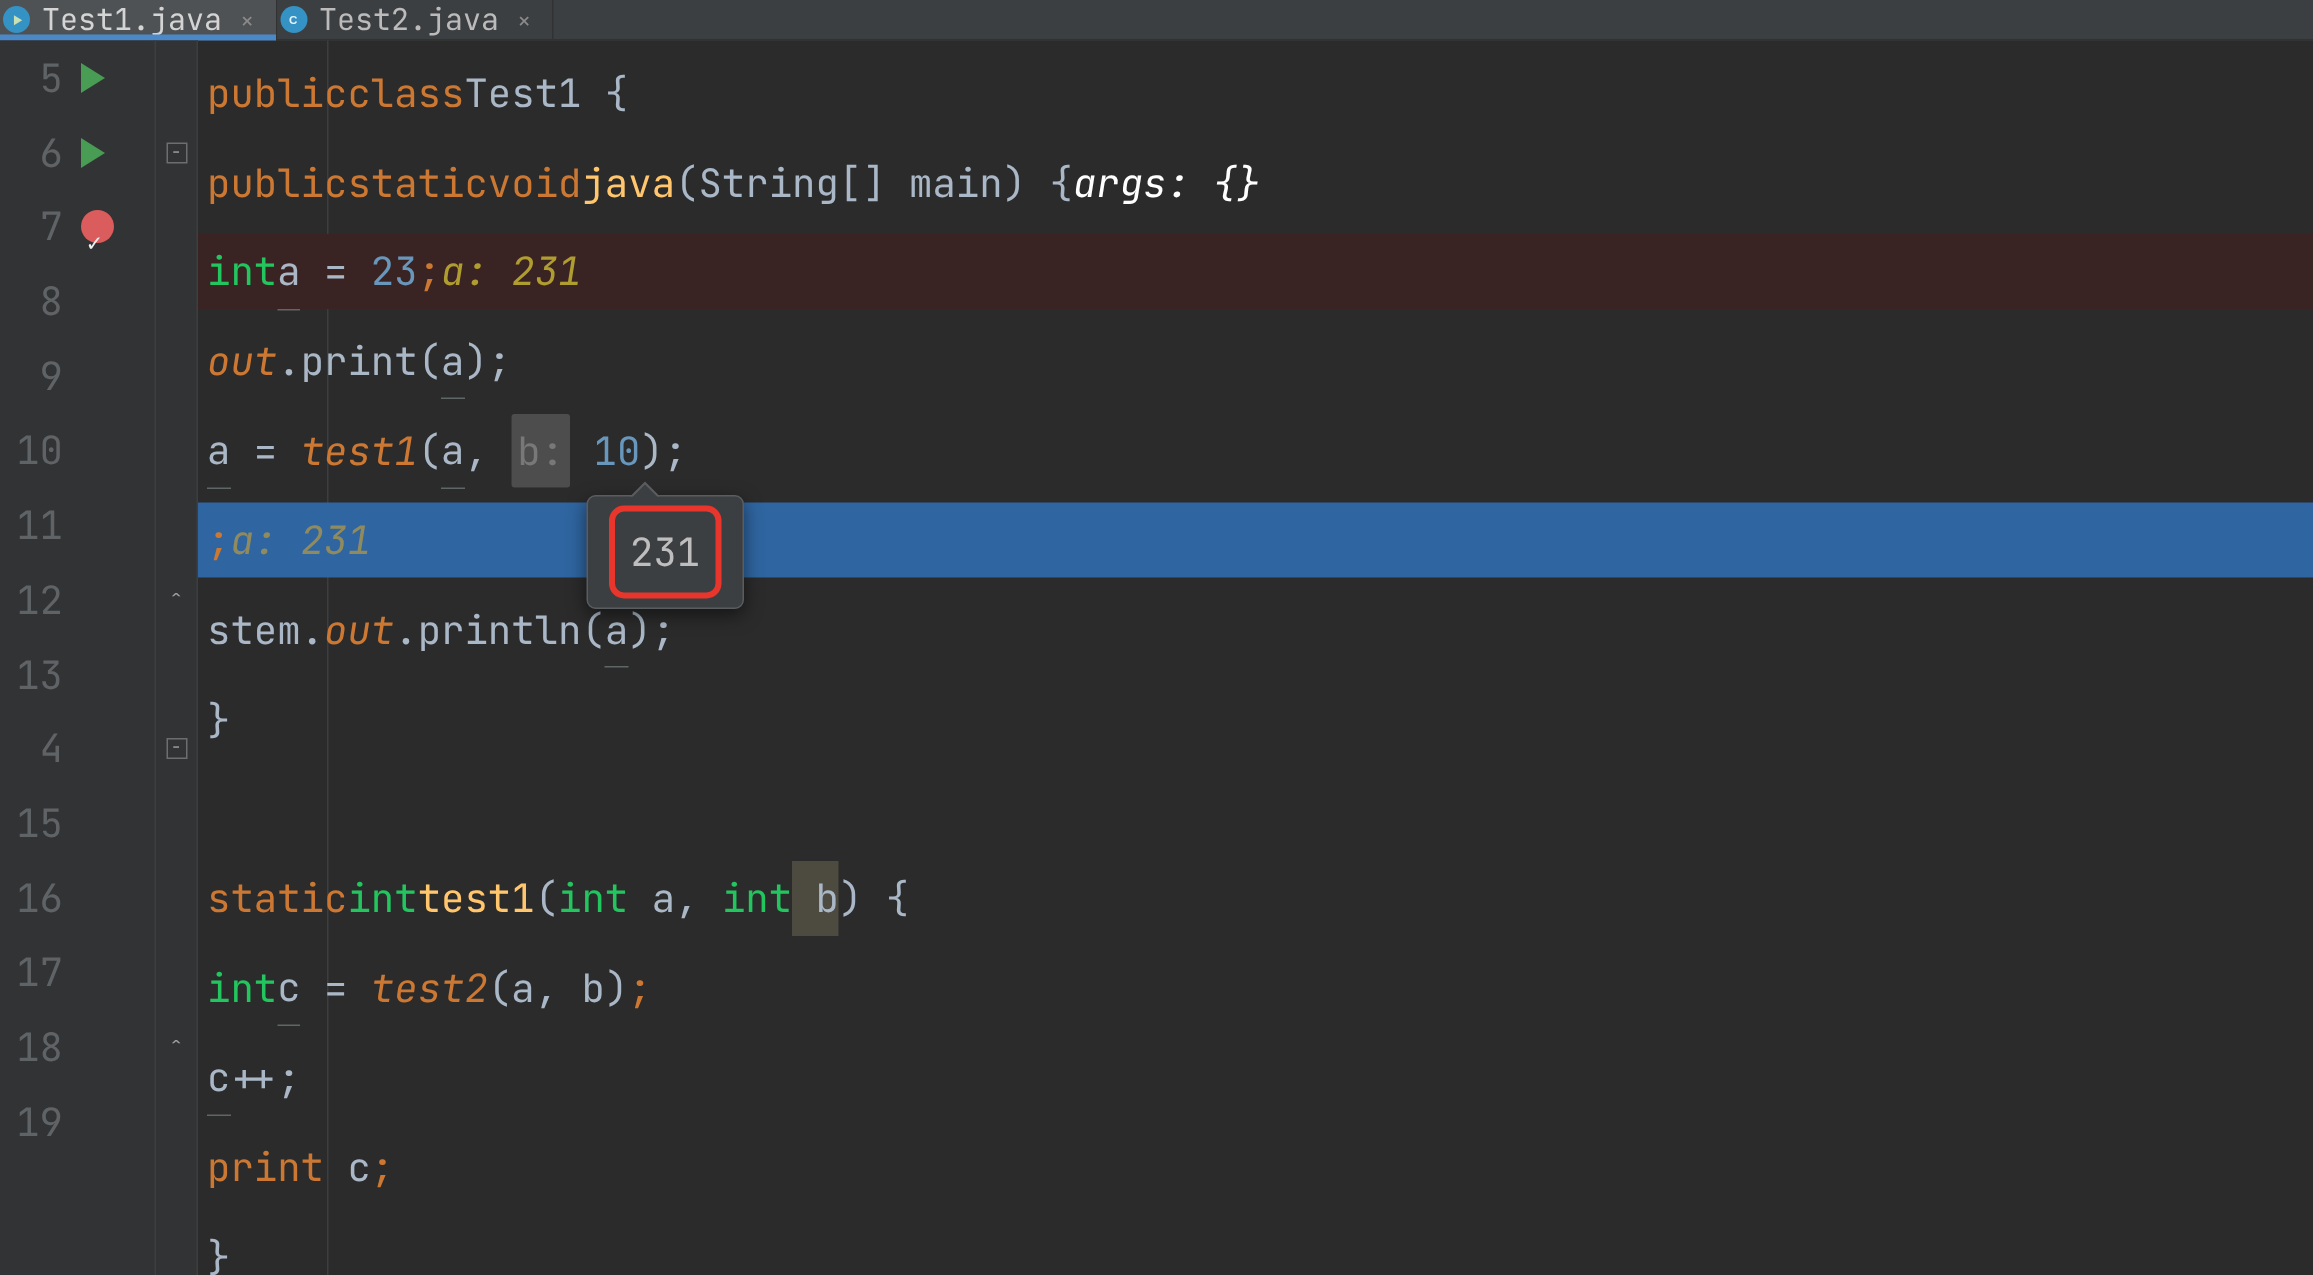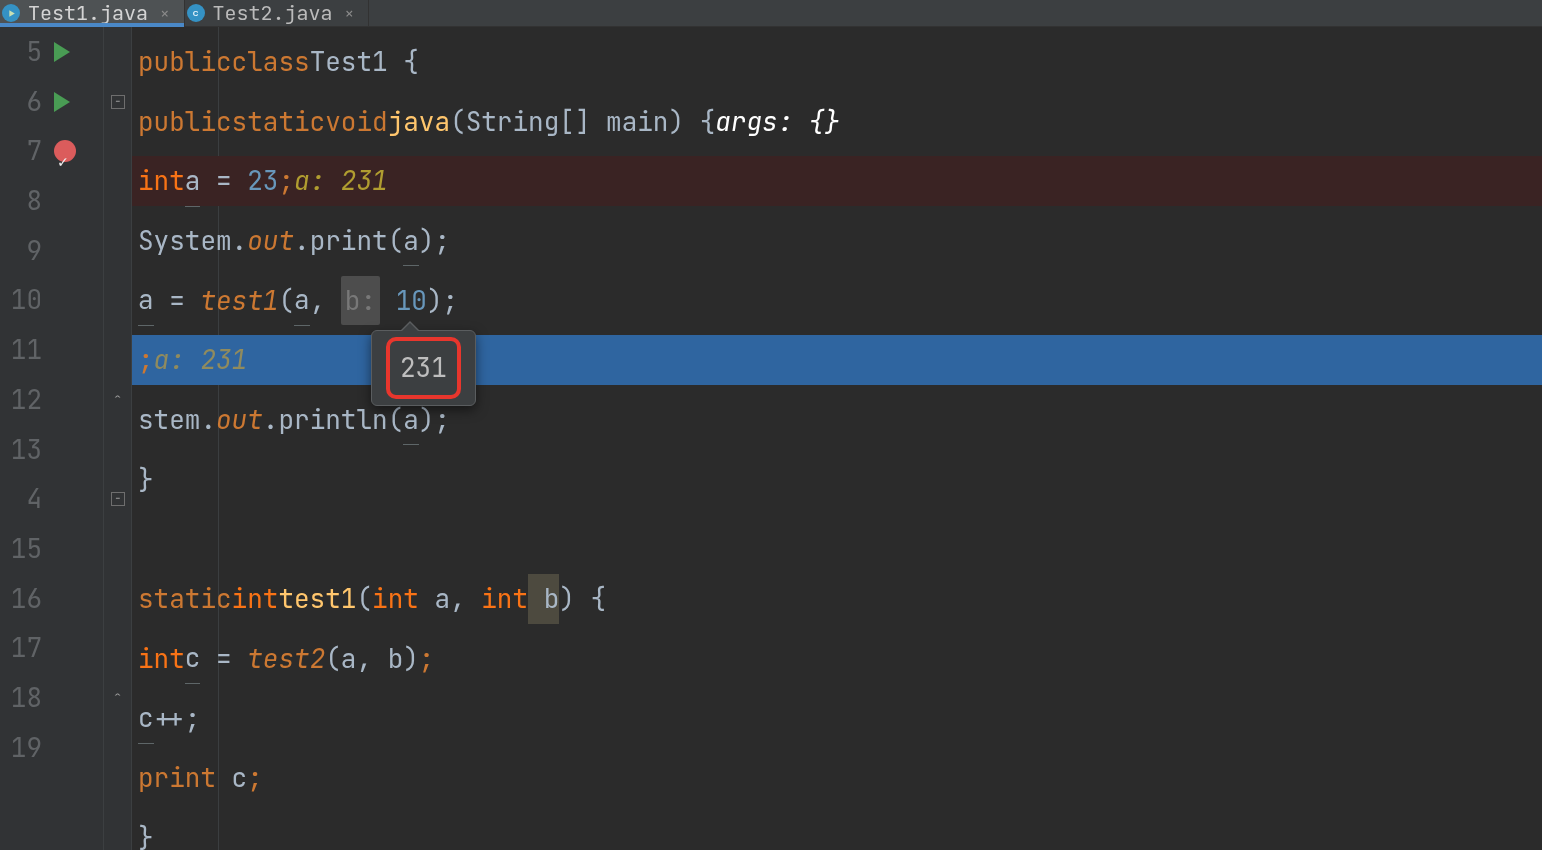--- a/index.html
+++ b/index.html
@@ -32,33 +32,33 @@
   .fold.close-fold { border:none; background:transparent; }
 
   .code .row { padding-left:6px; white-space:pre; position:relative;margin-top:10px; }
   .code .row.bp-line { background:#3A2323; }
   .code .row.exec-line { background:#2F65A0; }
 
   .indent-guide { position:absolute; top:0; bottom:0; width:1px; background:#3B3E40; }
 
   
   .kw { color:#CC7832; }
-  .ty { color:#f97316; }
+  .ty { color:#22c55e; }
   .fn { color:#FFC66D; }
   .num{ color:#6897BB; }
   .fld{ color:#CC7832; font-style:italic; }
   .cmt{ color:#ffffff; font-style:italic; }
   .uline{ border-bottom:1px solid #5E6668; }
   .hint-bg{ background:#4D4D4D; color:#787878; padding:0 4px; border-radius:2px; font-style:normal; }
   .inline-val{ color:#908B5E; font-style:italic; }
   .inline-val.gold{ color:#B09D30; }
   .hilite{ background:#4D4A3F; }
 
   
-  .tooltip { position:absolute; left:239px; top:303px; background:#3C3F41; border:1px solid #5A5D5F; border-radius:6px; padding:6px 14px; box-shadow:0 4px 12px rgba(0,0,0,.5); }
+  .tooltip { position:absolute; left:259px; top:303px; background:#3C3F41; border:1px solid #5A5D5F; border-radius:6px; padding:6px 14px; box-shadow:0 4px 12px rgba(0,0,0,.5); }
   .tooltip::before { content:""; position:absolute; top:-10px; left:28px; border-left:10px solid transparent; border-right:10px solid transparent; border-bottom:10px solid #5A5D5F; }
   .tooltip::after { content:""; position:absolute; top:-8px; left:29px; border-left:9px solid transparent; border-right:9px solid transparent; border-bottom:9px solid #3C3F41; }
   .redbox { border:4px solid #E8362D; border-radius:10px; padding:2px 10px; color:#BEBEBE; font-size:26px; }
 
   .watermark { position:absolute; right:12px; bottom:8px; color:#6B6B6B; font-size:15px; }
 </style>
 </head>
 <body>
 
 <div class="root">
@@ -167,21 +167,21 @@
     </div>
 
     <div class="code">
 
       <div class="row"><span class="kw">public</span> <span class="kw">class</span> <span>Test1</span><span> {</span></div>
 
       <div class="row">     <span class="kw">public</span> <span class="kw">static</span> <span class="kw">void</span> <span class="fn">java</span><span>(</span><span>String[] </span><span>main</span><span>) {</span>   <span class="cmt">args: {}</span></div>
 
       <div class="row bp-line">          <span class="ty">int</span> <span class="uline">a</span><span> = </span><span class="num">23</span><span class="kw">;</span>   <span class="inline-val gold">a: 231</span></div>
 
-      <div class="row">          <span>System.</span><span class="fld">out</span><span>.</span><span>print(</span><span class="uline">a</span><span>);</span></div>
+      <div class="row">          <span class="fld">out</span><span>.</span><span>print(</span><span class="uline">a</span><span>);</span></div>
 
       <div class="row">          <span class="uline">a</span><span> = </span><span class="fld">test1</span><span>(</span><span class="uline">a</span><span>, </span> <span class="hint-bg">b:</span><span class="num"> 10</span><span>);</span></div>
 
       <div class="row exec-line">             <span class="kw">;</span>   <span class="inline-val">a: 231</span></div>
 
       <div class="row">              <span>stem.</span><span class="fld">out</span><span>.</span><span>println(</span><span class="uline">a</span><span>);</span></div>
 
       <div class="row">     <span>}</span></div>
 
       <div class="row"></div>

